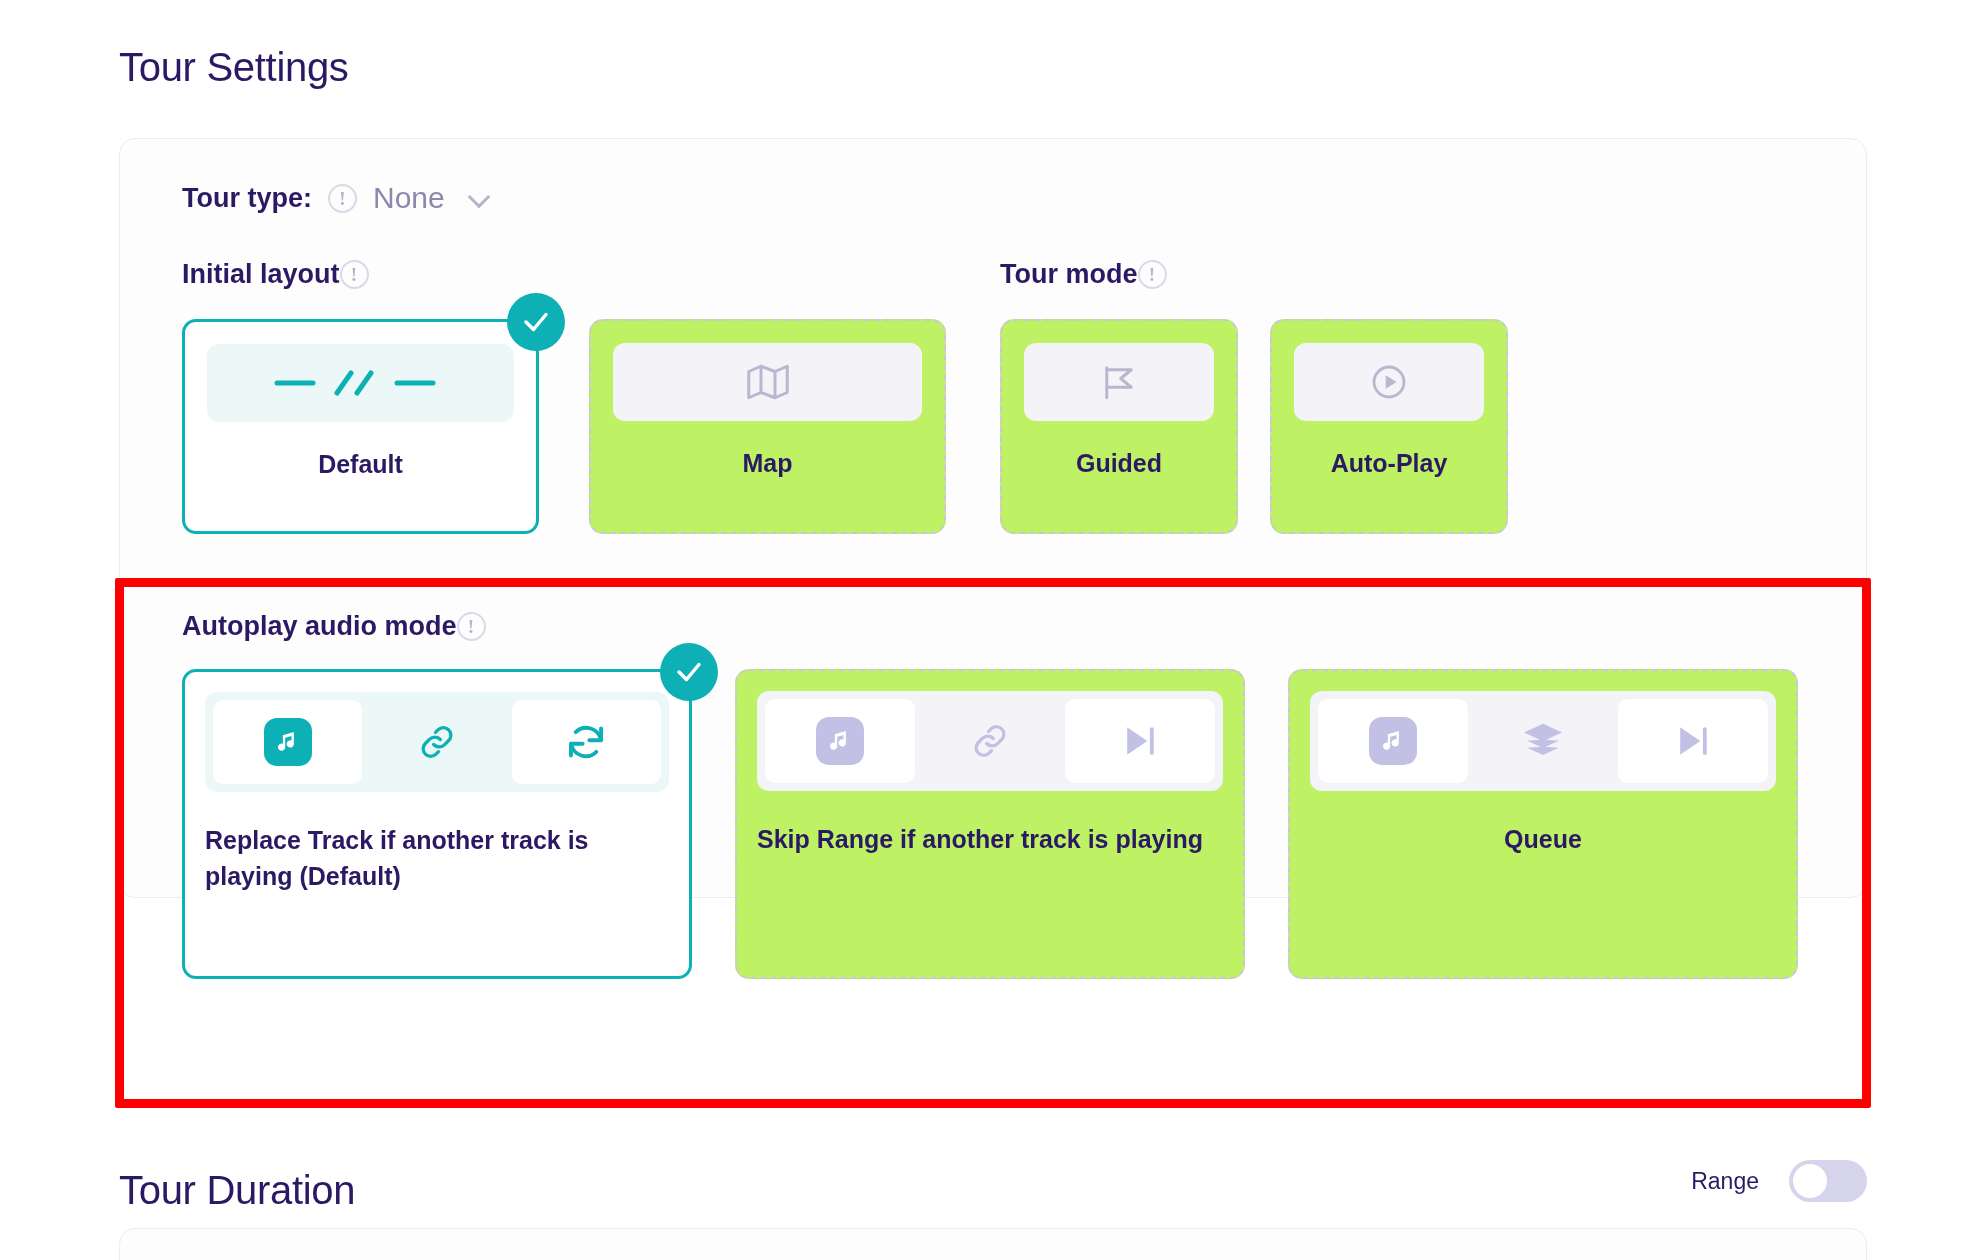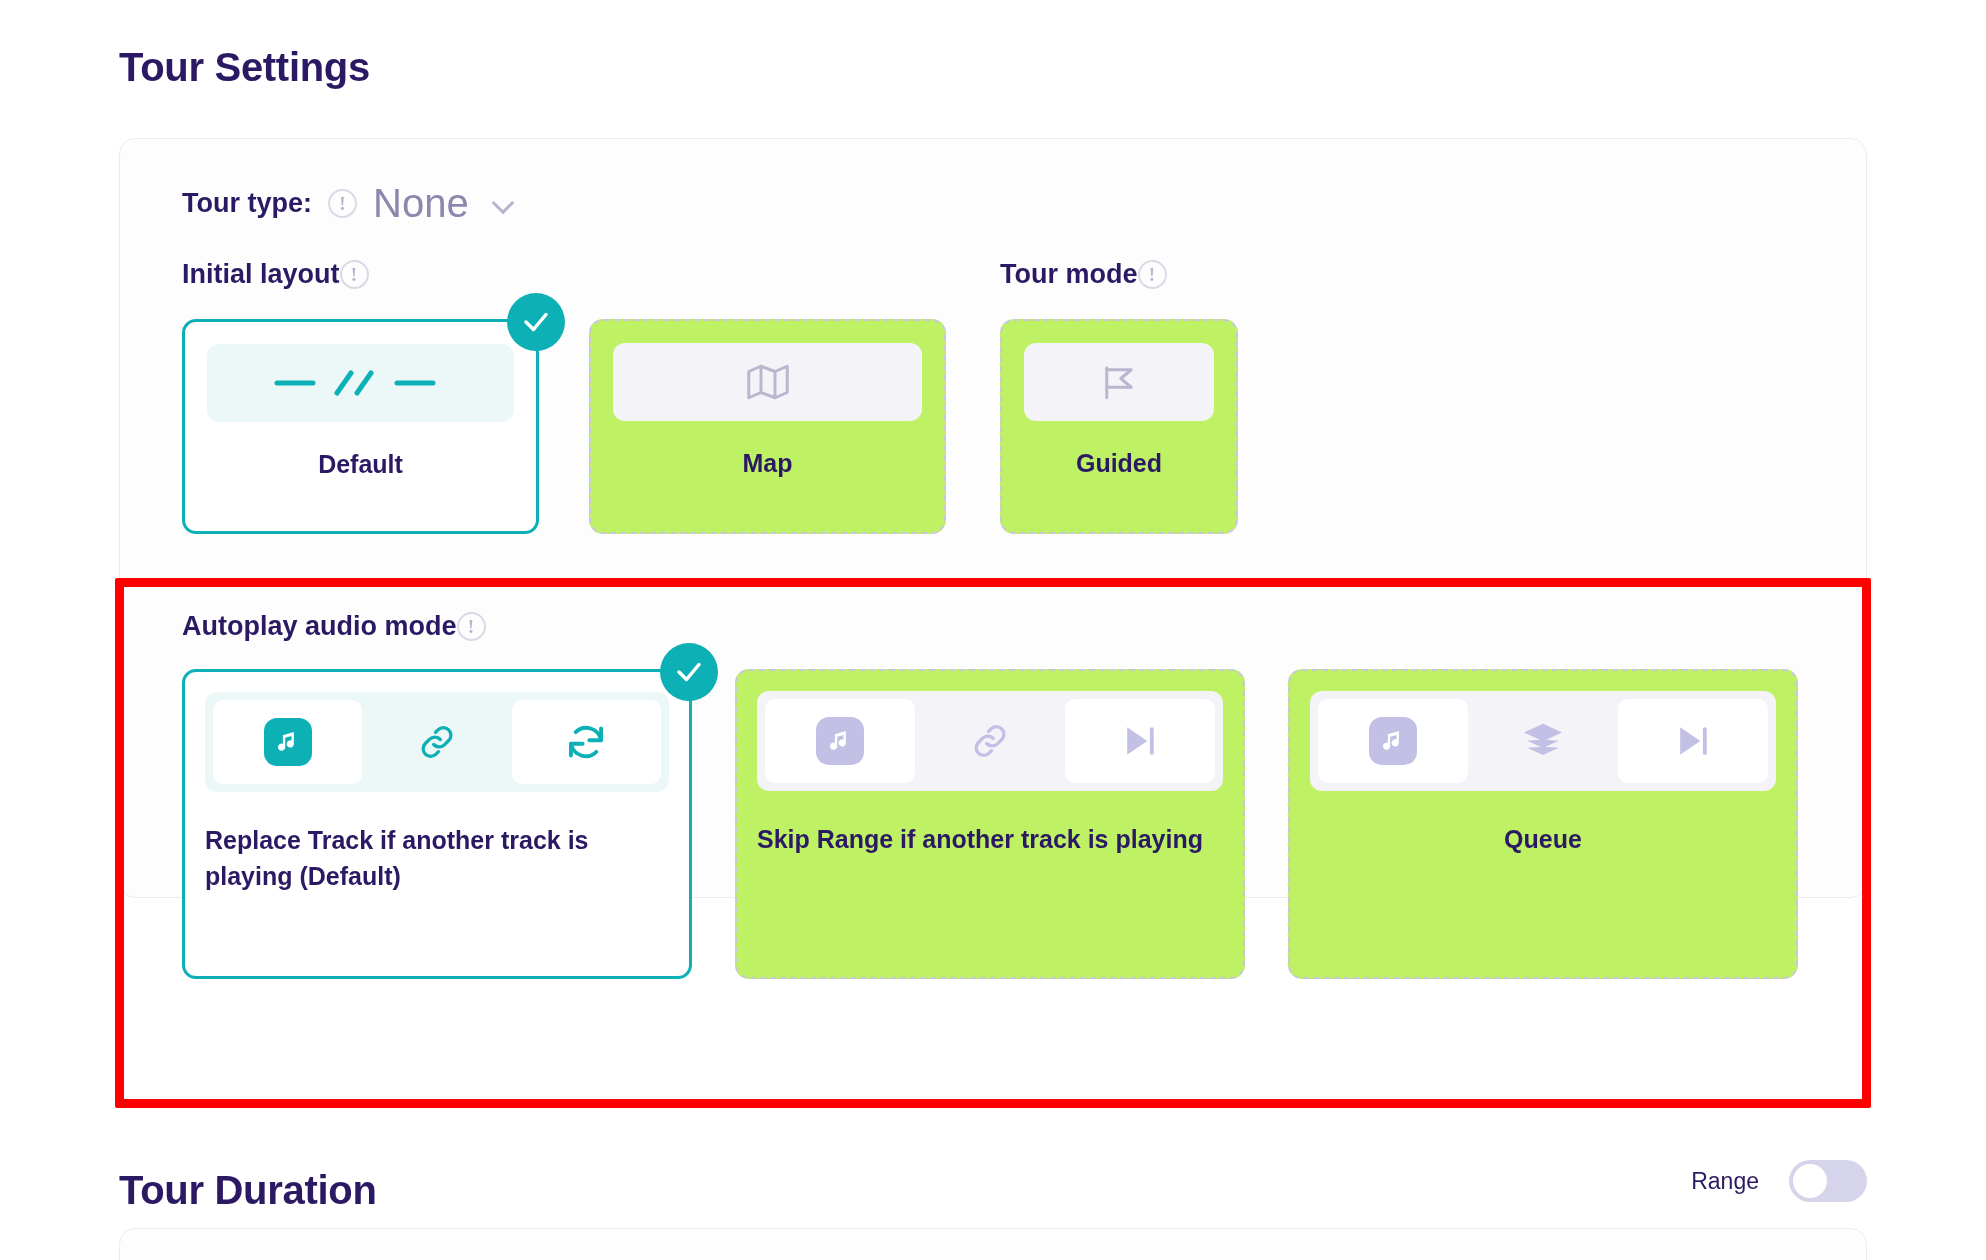--- a/index.html
+++ b/index.html
@@ -23,21 +23,21 @@
     background:#ffffff;
     font-family:"Liberation Sans", sans-serif;
     color:var(--ink);
     overflow:hidden;
     position:relative;
   }
 
   
   .page-h1{
     position:absolute;
-    font-size:40px;font-weight:bold;letter-spacing:-0.3px;
+    font-size:40px;font-weight:normal;letter-spacing:-0.3px;
     color:var(--ink);
   }
   #tour-settings-title{left:119px;top:45px;}
   #tour-duration-title{left:119px;top:1168px;}
 
   
   .panel{
     position:absolute;
     left:119px;top:138px;width:1748px;height:760px;
     background:#fdfdfe;
@@ -45,21 +45,21 @@
     border-radius:16px;
     text-decoration:underline;
   }
 
   
   .tourtype-row{
     position:absolute;left:62px;top:42px;
     display:flex;align-items:center;gap:16px;
   }
   .label-strong{font-size:27px;font-weight:bold;color:var(--ink);white-space:nowrap;}
-  .value-muted{font-size:40px;color:#8d87ae;font-weight:500;white-space:nowrap;}
+  .value-muted{font-size:30px;color:#8d87ae;font-weight:500;white-space:nowrap;}
 
   
   .info-icon{
     width:29px;height:29px;border-radius:50%;
     border:2px solid #dbd9e6;
     display:inline-flex;align-items:center;justify-content:center;
     color:#b6b3c9;font-size:19px;font-weight:bold;line-height:1;
     flex:0 0 auto;
     font-family:"Liberation Serif", serif;
   }
@@ -250,20 +250,29 @@
     <div class="card">
       <div class="tile">
         <svg width="42" height="42" viewBox="0 0 24 24" fill="none" stroke="#b9b6cf" stroke-width="1.7" stroke-linecap="round" stroke-linejoin="round">
           <path d="M5 4v17"></path>
             <path d="M5 5h14l-6 5 6 5H5"></path>
         </svg>
       </div>
       <div class="card-label">Guided</div>
     </div>
 
+    <div class="card">
+      <div class="tile">
+        <svg width="40" height="40" viewBox="0 0 24 24" fill="none" stroke="#b9b6cf" stroke-width="1.7" stroke-linecap="round" stroke-linejoin="round">
+          <circle cx="12" cy="12" r="9"></circle>
+          <polygon points="10,8 16.5,12 10,16" fill="#b9b6cf" stroke="none"></polygon>
+        </svg>
+      </div>
+      <div class="card-label">Auto-Play</div>
+    </div>
   </div>
 
   <div class="group-label" id="autoplay-label">
     <span class="txt">Autoplay audio mode</span>
     <span class="info-icon">!</span>
   </div>
 
   <div class="cards" id="audio-cards">
 
     <div class="card selected">

